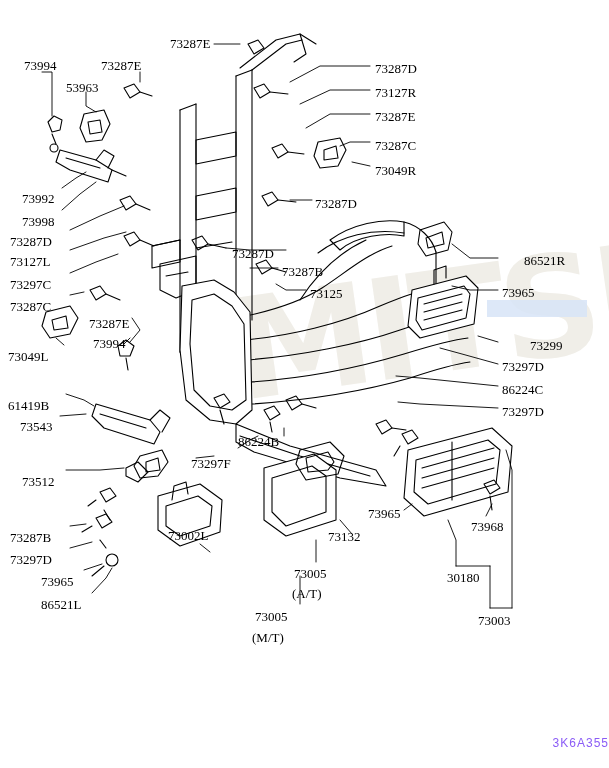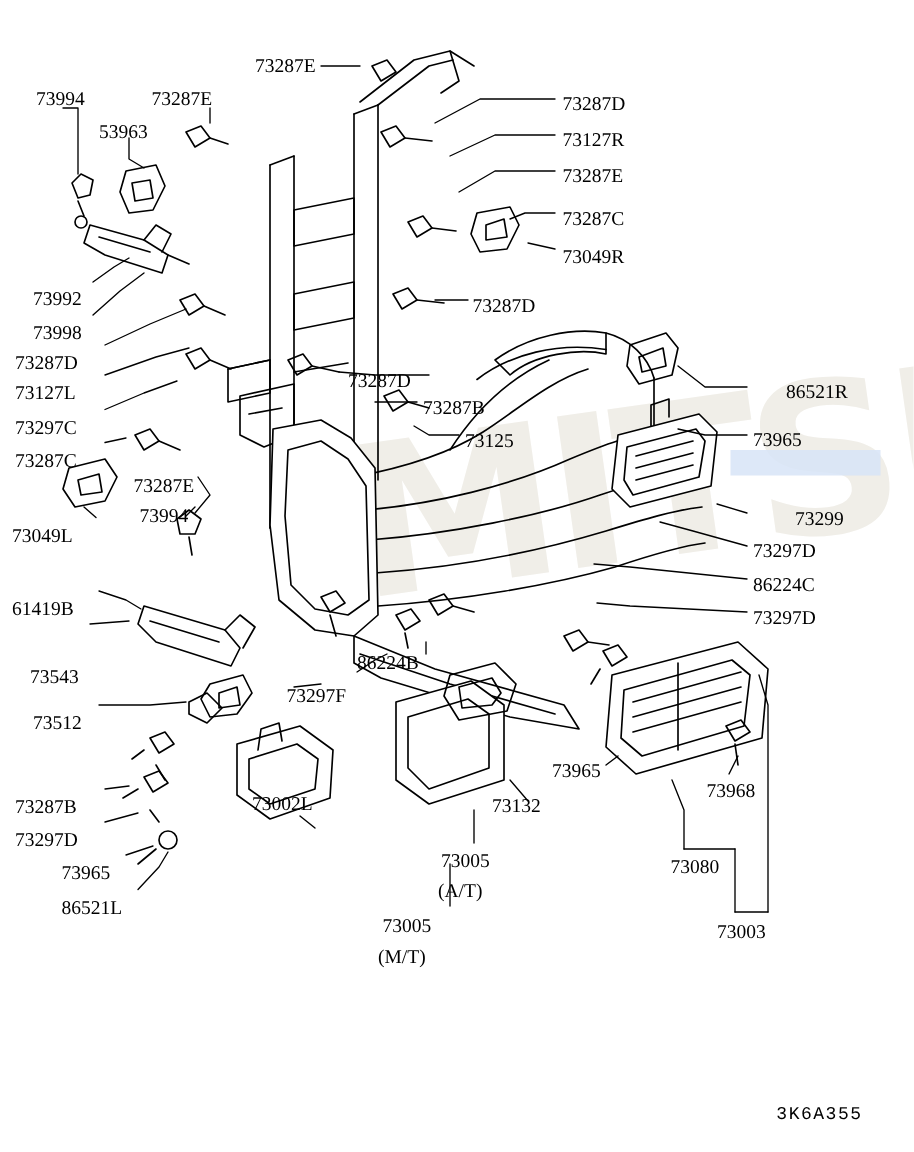--- a/index.html
+++ b/index.html
@@ -37,25 +37,25 @@
   }
   .watermark-text {
     position: absolute;
     font-family: "DejaVu Sans", sans-serif;
     color: #f0eee8;
     font-weight: bold;
     user-select: none;
   }
   .code {
     position: absolute;
-    right: 34px;
+    right: 0;
     bottom: 18px;
-    font-family: Liberation Mono, monospace;
+    font-family: Liberation Sans, sans-serif;
     font-size: 12px;
-    color: #000000;
+    color: #8b5cf6;
     letter-spacing: 1px;
   }
   .highlight-band {
     position: absolute;
     background: #d7e4f7;
     opacity: 0.85;
   }
 </style>
 </head>
 <body>
@@ -292,33 +292,33 @@
   <div class="label" style="left:310px; top:286px;">73125</div>
   <div class="label" style="left:502px; top:285px;">73965</div>
   <div class="label" style="left:89px;  top:316px;">73287E</div>
   <div class="label" style="left:93px;  top:336px;">73994</div>
   <div class="label" style="left:8px;   top:349px;">73049L</div>
   <div class="label" style="left:502px; top:338px;margin-left:28px;">73299</div>
   <div class="label" style="left:502px; top:359px;">73297D</div>
   <div class="label" style="left:502px; top:382px;">86224C</div>
   <div class="label" style="left:502px; top:404px;">73297D</div>
   <div class="label" style="left:8px;   top:398px;">61419B</div>
-  <div class="label" style="left:20px;  top:419px;margin-top:24px;">73543</div>
+  <div class="label" style="left:20px;  top:419px;">73543</div>
   <div class="label" style="left:238px; top:434px;">86224B</div>
   <div class="label" style="left:191px; top:456px;">73297F</div>
   <div class="label" style="left:22px;  top:474px;">73512</div>
   <div class="label" style="left:368px; top:506px;">73965</div>
   <div class="label" style="left:471px; top:519px;">73968</div>
   <div class="label" style="left:10px;  top:530px;">73287B</div>
   <div class="label" style="left:328px; top:529px;">73132</div>
   <div class="label" style="left:10px;  top:552px;">73297D</div>
   <div class="label" style="left:168px; top:528px;">73002L</div>
   <div class="label" style="left:294px; top:566px;">73005</div>
   <div class="label" style="left:41px;  top:574px;">73965</div>
-  <div class="label" style="left:447px; top:570px;">73080</div>
+  <div class="label" style="left:447px; top:570px;">30180</div>
   <div class="label" style="left:41px;  top:597px;">86521L</div>
   <div class="label" style="left:292px; top:586px;">(A/T)</div>
   <div class="label" style="left:255px; top:609px;">73005</div>
   <div class="label" style="left:478px; top:613px;">73003</div>
   <div class="label" style="left:252px; top:630px;">(M/T)</div>
 
   <div class="code">3K6A355</div>
 </div>
 
 </body></html>

